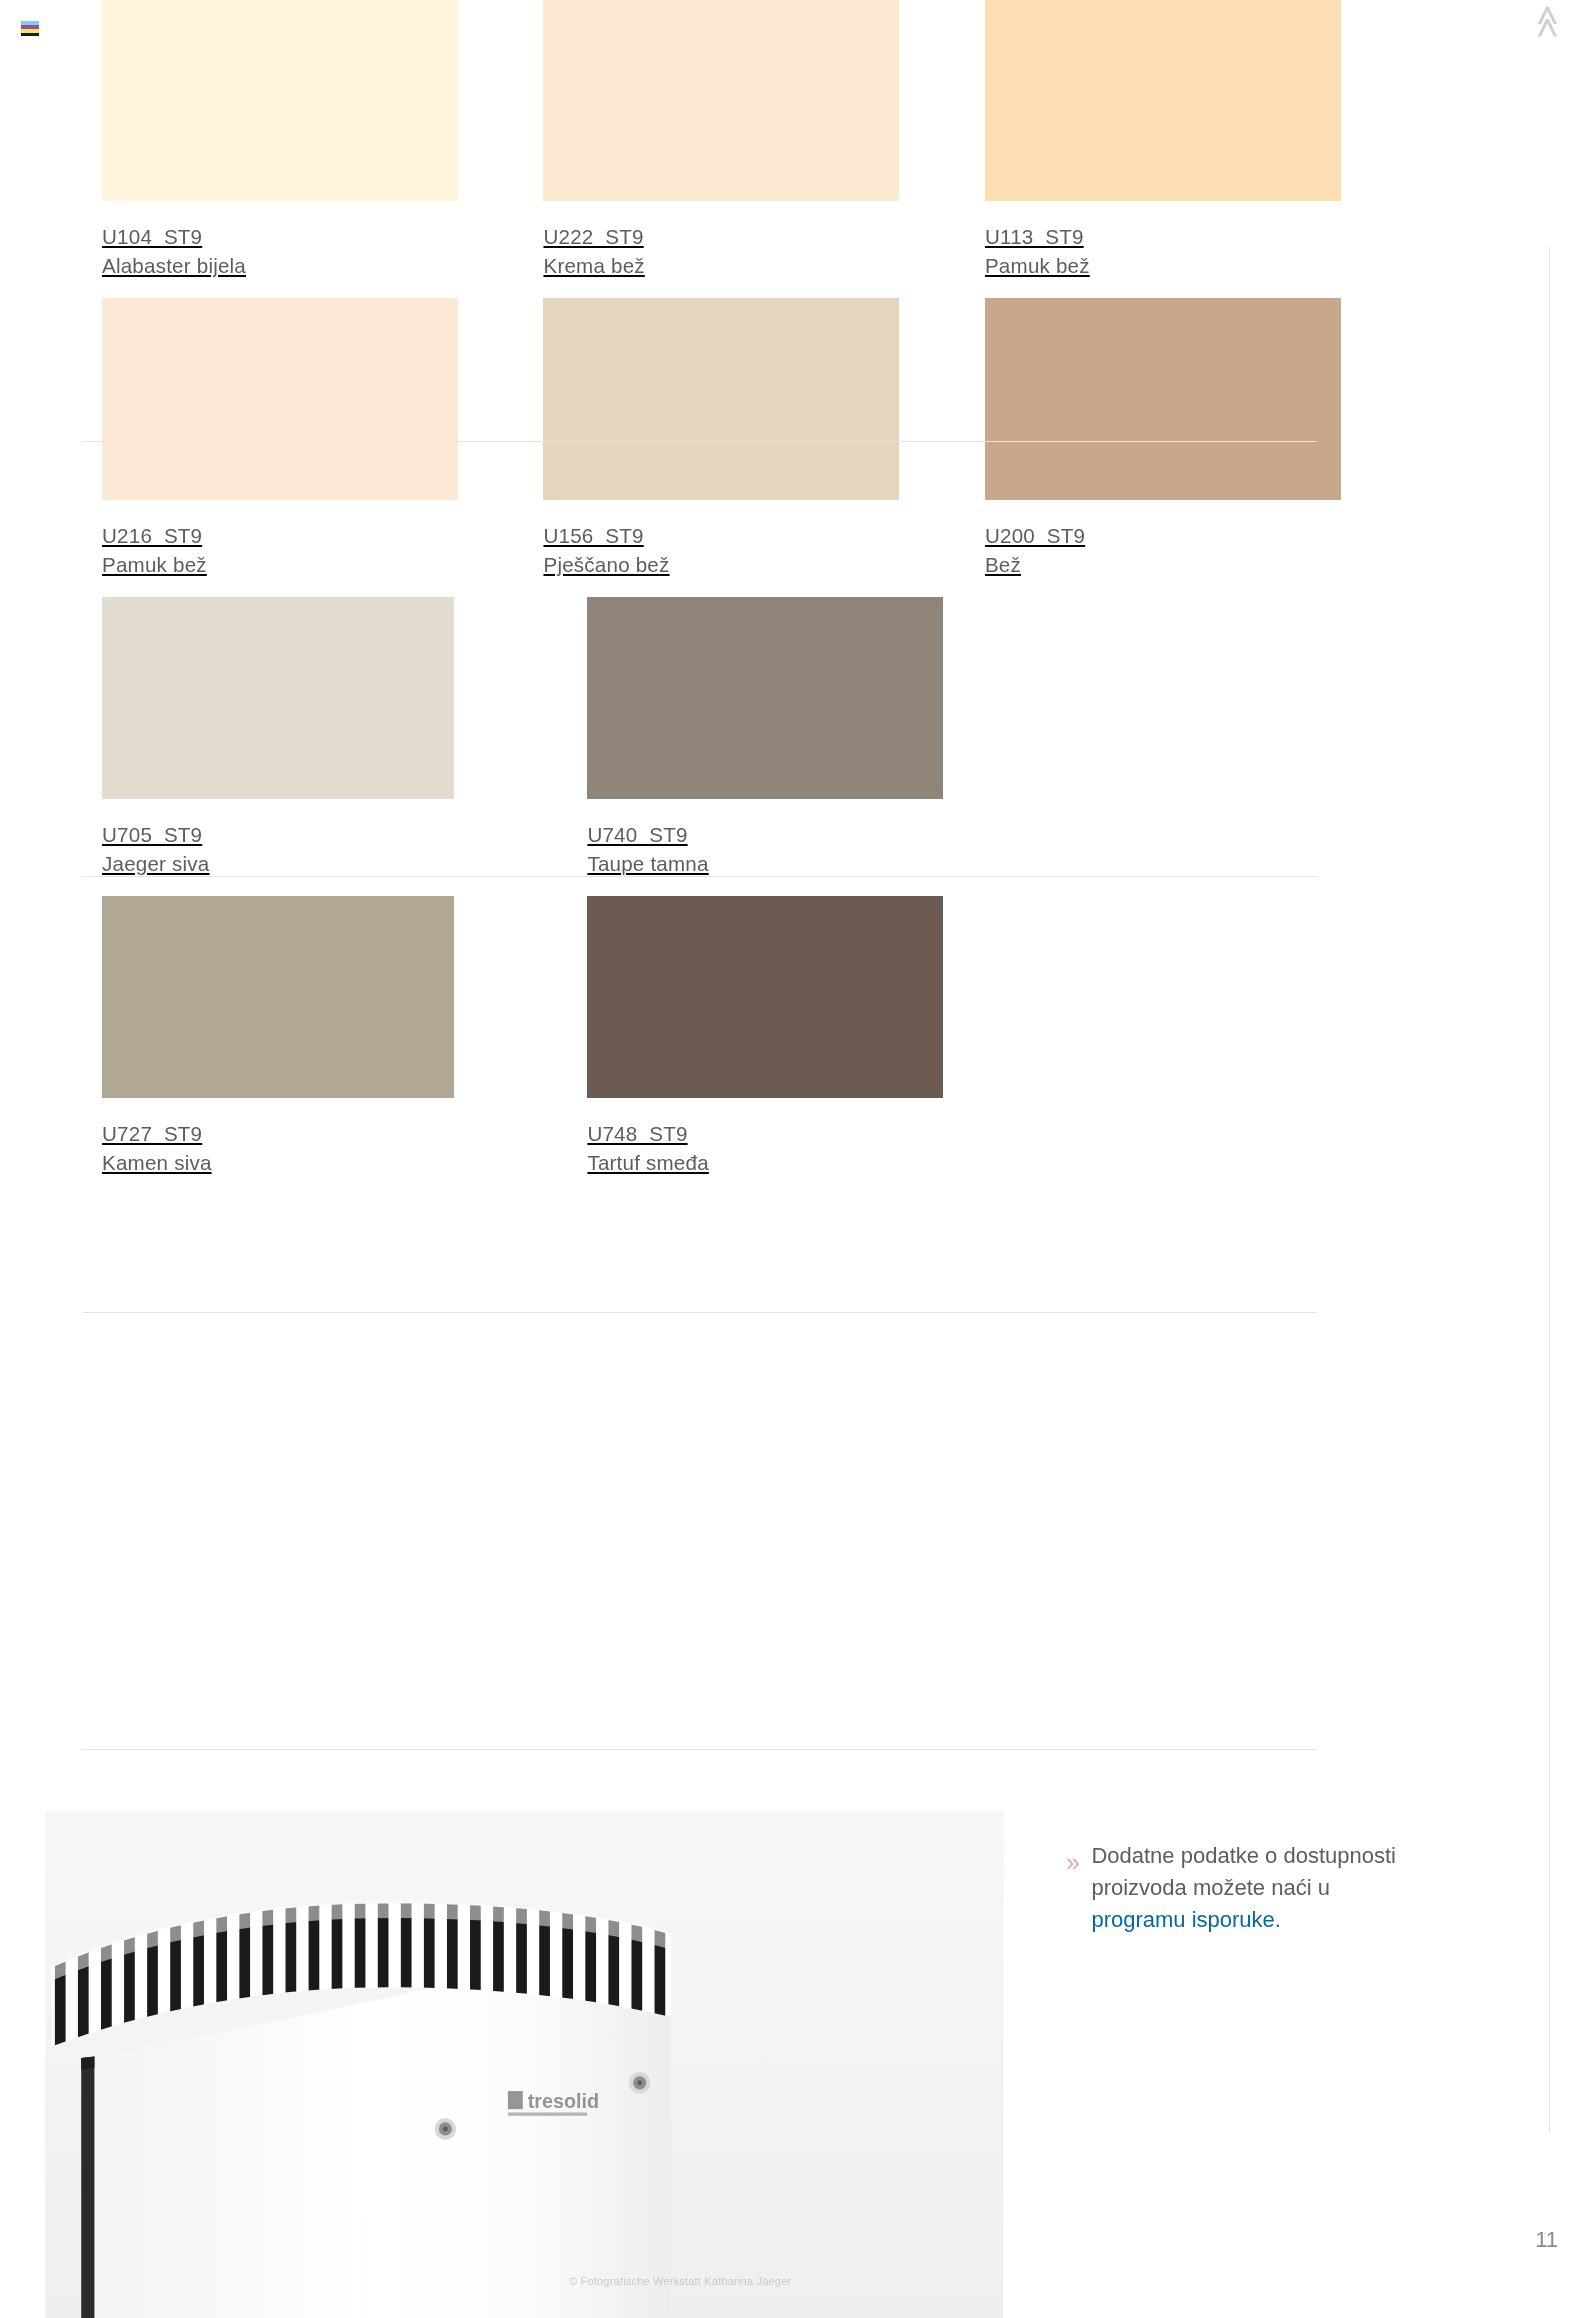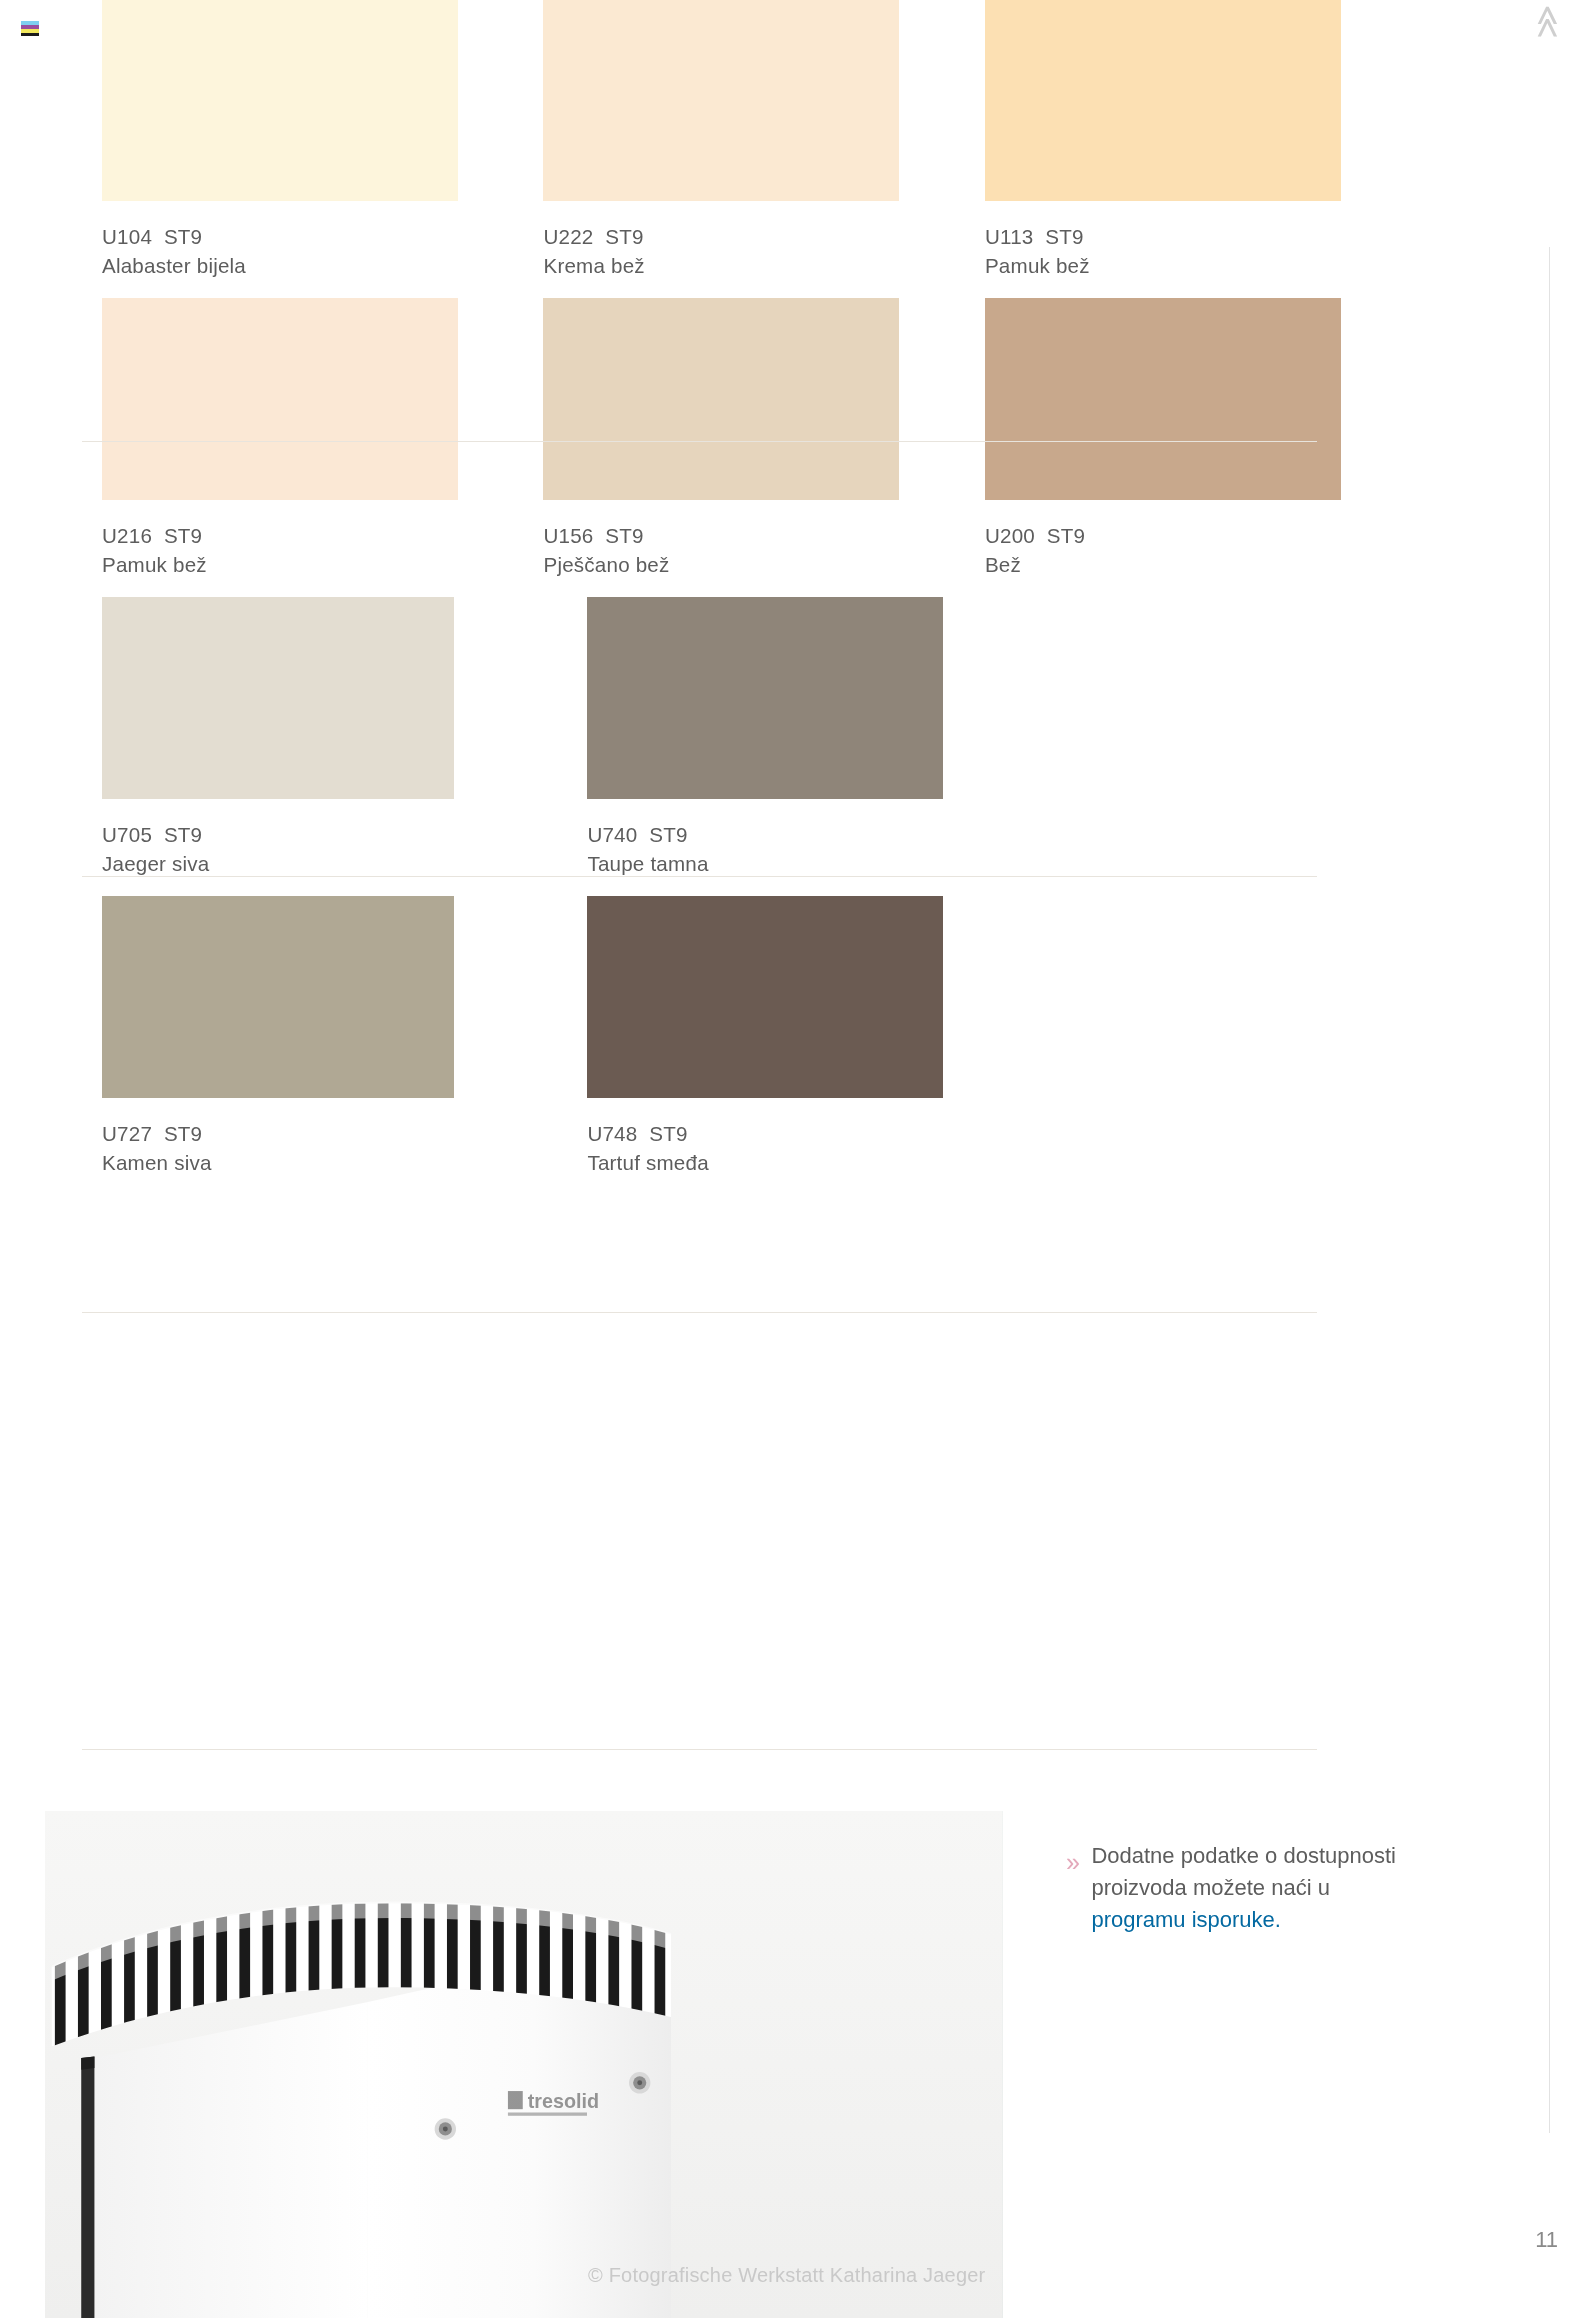--- a/index.html
+++ b/index.html
@@ -30,20 +30,21 @@
     flex-direction: column;
   }
   .reg-mark i { display: block; flex: 1 1 auto; }
 
   
   .grid {
     position: absolute;
     left: 102px;
     top: 0px;
     width: 1317px;
+    text-decoration: underline;
   }
 
   .grid-row {
     display: flex;
     width: 100%;
   }
 
   .cell {
     width: 478px;
     position: relative;
@@ -168,23 +169,23 @@
     left: 45px;
     top: 37px;
     width: 958px;
     height: 507px;
     background: #0f766e;
     overflow: hidden;
   }
 
   .photo-credit {
     position: absolute;
-    left: 543px;
+    left: 524px;
     bottom: 31px;
-    font-size: 20px;
+    font-size: 11px;
     color: #c9c9c9;
     letter-spacing: 0.2px;
     white-space: nowrap;
   }
 
   
   .note {
     position: absolute;
     left: 1066px;
     top: 66px;

